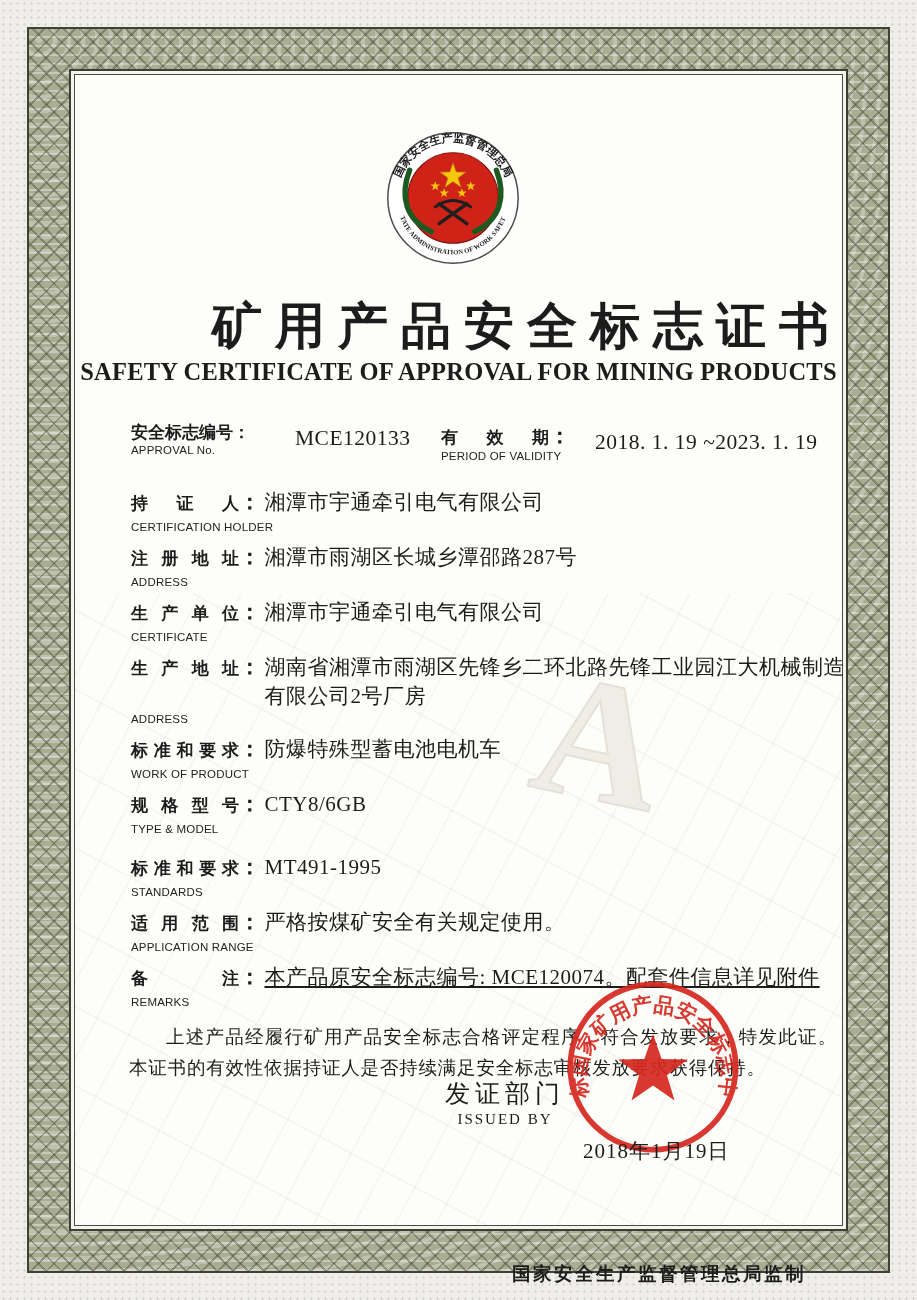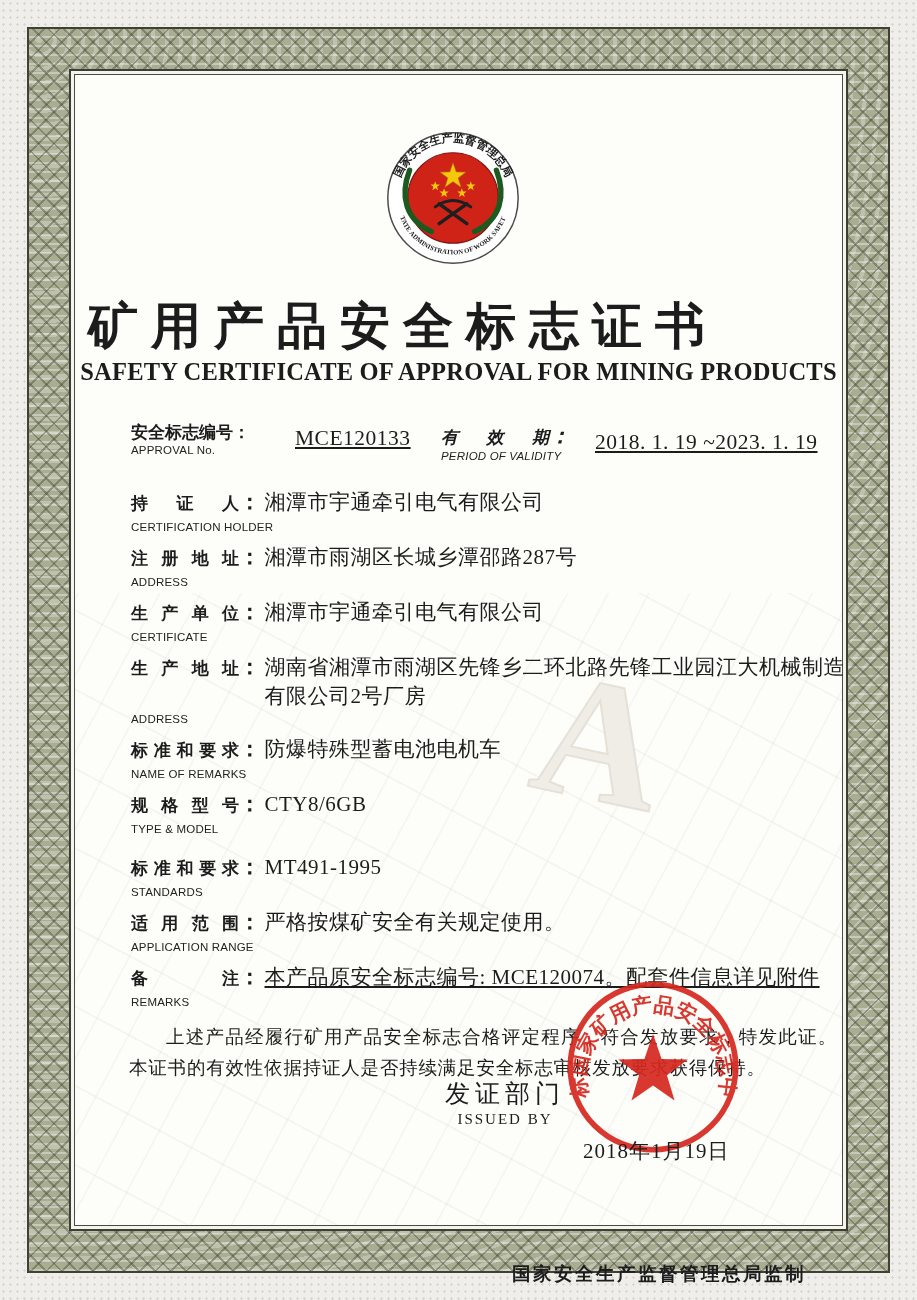--- a/index.html
+++ b/index.html
@@ -17,33 +17,33 @@
   .paper{position:absolute;inset:74px;background:#fdfdfa;border:1px solid #4a4d3e;
          box-shadow:0 0 0 3px #f5f4ef, 0 0 0 5px #3c3f31;}
   .paper::before{content:"";position:absolute;left:0;right:0;top:45%;bottom:0;pointer-events:none;opacity:.5;
          background-image:
            repeating-linear-gradient(28deg, transparent 0 52px, rgba(140,140,128,.14) 52px 54px, transparent 54px 70px),
            repeating-linear-gradient(-62deg, transparent 0 34px, rgba(140,140,128,.12) 34px 36px);}
   .wm-a{position:absolute;left:462px;top:566px;font-size:175px;font-weight:bold;
         transform:rotate(12deg);color:#f0ede7;-webkit-text-stroke:2px #e5e1d8;z-index:0;}
   .content{position:absolute;inset:0;z-index:1;}
   .emblem{position:absolute;left:299px;top:44px;}
-  .title{position:absolute;left:0;top:218px;width:100%;text-align:left;
+  .title{position:absolute;left:0;top:218px;width:100%;text-align:right;
          font-size:50px;font-weight:bold;letter-spacing:13px;padding-left:13px;box-sizing:border-box;}
   .subtitle{position:absolute;left:0;top:283px;width:100%;text-align:center;
             font-size:24.5px;font-weight:bold;letter-spacing:.2px;}
   .en{font-family:"Liberation Sans",sans-serif;font-size:11.5px;letter-spacing:.2px;color:#222;}
   .cnlab{font-weight:bold;font-size:17px;font-family:"Liberation Sans",sans-serif;}
   .lab{display:inline-block;width:108px;text-align:justify;text-align-last:justify;vertical-align:baseline;}
   .colon{font-weight:bold;font-size:21.5px;font-family:"Liberation Sans",sans-serif;}
   .val{font-size:21px;font-family:"Liberation Serif",serif;padding-left:4px;letter-spacing:.5px;}
   
   .approval-row{position:absolute;left:56px;top:346px;width:720px;display:flex;}
-  .ap-c1{width:160px;} .ap-c2{width:150px;padding-top:5px;} .ap-c3{width:150px;font-style:italic;} .ap-c4{flex:1;padding-top:9px;}
-  .ap-c2 .val,.ap-c4 .val{font-size:21.5px;text-decoration:underline;}
+  .ap-c1{width:160px;} .ap-c2{width:150px;padding-top:5px;} .ap-c3{width:150px;} .ap-c4{flex:1;padding-top:9px;}
+  .ap-c2 .val,.ap-c4 .val{font-size:21.5px;}
   
   .fields{position:absolute;left:56px;top:412px;width:722px;}
   .field{margin-bottom:7px;}
   .field .cn{display:flex;align-items:baseline;line-height:30px;}
   .field .cn .val{flex:1;line-height:29px;}
   .field .en{margin-top:0;line-height:16px;}
   .gap-before{margin-top:15px;}
   .nowrap .val{white-space:nowrap;text-decoration:underline;}
   .statement{position:absolute;left:54px;top:928px;width:708px;font-size:18.5px;
              line-height:31px;letter-spacing:.8px;text-indent:2em;text-align:justify;}
@@ -148,21 +148,21 @@
             </div>
           <div class="en">ADDRESS</div>
         </div>
 
         <div class="field">
           <div class="cn">
               <span class="cnlab lab">标准和要求</span>
               <span class="colon">：</span>
               <span class="val">防爆特殊型蓄电池电机车</span>
             </div>
-          <div class="en">NAME OF REMARKS</div>
+          <div class="en">WORK OF PRODUCT</div>
         </div>
 
         <div class="field">
           <div class="cn">
               <span class="cnlab lab">规格型号</span>
               <span class="colon">：</span>
               <span class="val">CTY8/6GB</span>
             </div>
           <div class="en">TYPE &amp; MODEL</div>
         </div>

